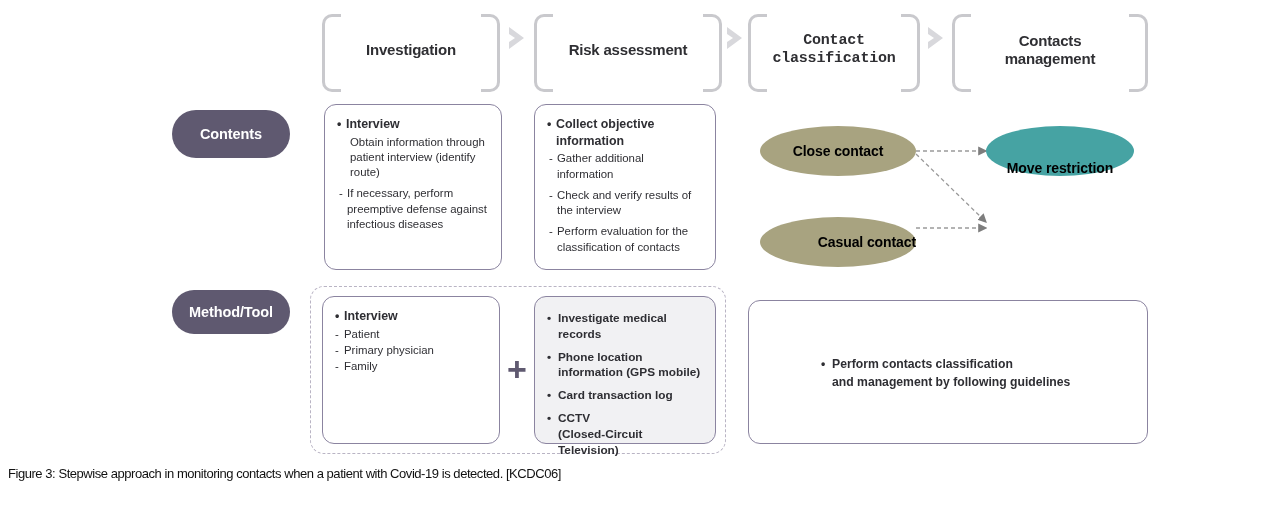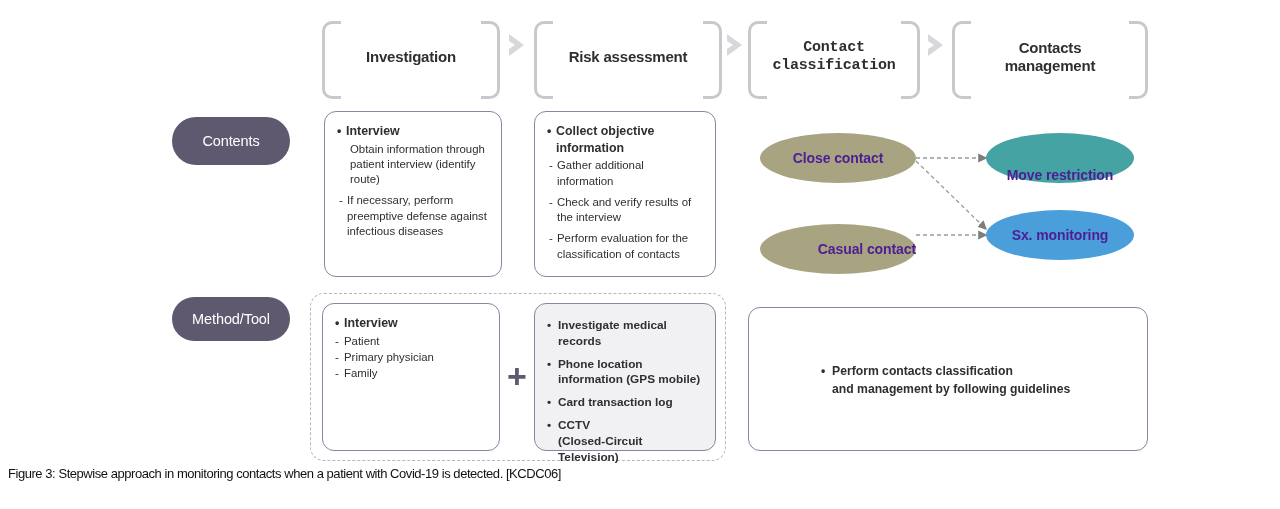--- a/index.html
+++ b/index.html
@@ -4,21 +4,21 @@
 <style>
   html,body{margin:0;padding:0;}
   body{
     width:1280px;height:509px;
     background:#ffffff;
     font-family:"Liberation Sans",sans-serif;
     color:#2b2b2b;
     overflow:hidden;
     position:relative;
   }
-  .figure{position:absolute;left:0;top:0;width:1280px;height:460px;margin-top:7px;}
+  .figure{position:absolute;left:0;top:0;width:1280px;height:460px;}
 
   
   .phase{
     position:absolute;top:14px;height:72px;
     display:flex;align-items:center;justify-content:center;
   }
   .phase .brk{
     position:absolute;top:0;width:16px;height:72px;
     border:3px solid #c9c9cd;
   }
@@ -34,21 +34,21 @@
     transform:translateY(-50%);
   }
   .chev svg{display:block;}
 
   
   .pill{
     position:absolute;
     background:#5f5970;color:#ffffff;
     border-radius:26px;
     display:flex;align-items:center;justify-content:center;
-    font-size:14.5px;font-weight:normal;letter-spacing:-0.1px;text-align:right;
+    font-size:14.5px;font-weight:bold;letter-spacing:-0.1px;text-align:right;
   }
 
   
   .box{
     position:absolute;
     border:1.4px solid #8b84a0;
     border-radius:12px;
     background:#ffffff;
     box-sizing:border-box;
     padding:11px 12px 8px 12px;
@@ -77,21 +77,21 @@
   }
   .plus{
     position:absolute;color:#5f5970;
     font-size:34px;font-weight:bold;line-height:1;
   }
 
   
   .ell{
     position:absolute;border-radius:50%;
     display:flex;align-items:center;justify-content:center;
-    color:#4c1d95;font-size:14px;font-weight:bold;letter-spacing:-0.1px;
+    color:#000000;font-size:14px;font-weight:bold;letter-spacing:-0.1px;
   }
   .svgwrap{position:absolute;left:0;top:0;width:1280px;height:460px;pointer-events:none;}
 
   
   .caption{
     position:absolute;left:8px;top:466px;width:1264px;
     font-size:13px;line-height:1.2;color:#111111;
     font-family:Liberation Sans, sans-serif;
     letter-spacing:-0.45px;white-space:nowrap;
   }
@@ -195,23 +195,20 @@
   </svg>
 
   <div class="ell" style="left:760px;top:126px;width:156px;height:50px;background:#a8a380;">
     <span>Close contact</span>
   </div>
   <div class="ell" style="left:760px;top:217px;width:156px;height:50px;background:#a8a380;justify-content:flex-end;">
     <span>Casual contact</span>
   </div>
   <div class="ell" style="left:986px;top:126px;width:148px;height:50px;background:#46a3a3;align-items:flex-end;">
     <span>Move restriction</span>
-  </div>
-  <div class="ell" style="left:986px;top:203px;width:148px;height:50px;background:#4a9fda;">
-    <span>Sx. monitoring</span>
   </div>
 
   <div class="dashgroup" style="left:310px;top:286px;width:416px;height:168px;"></div>
 
   <div class="box" style="left:322px;top:296px;width:178px;height:148px;">
     <div class="b1">
       <span class="dot">•</span>
       <span>Interview</span>
     </div>
     <div class="mlist">

